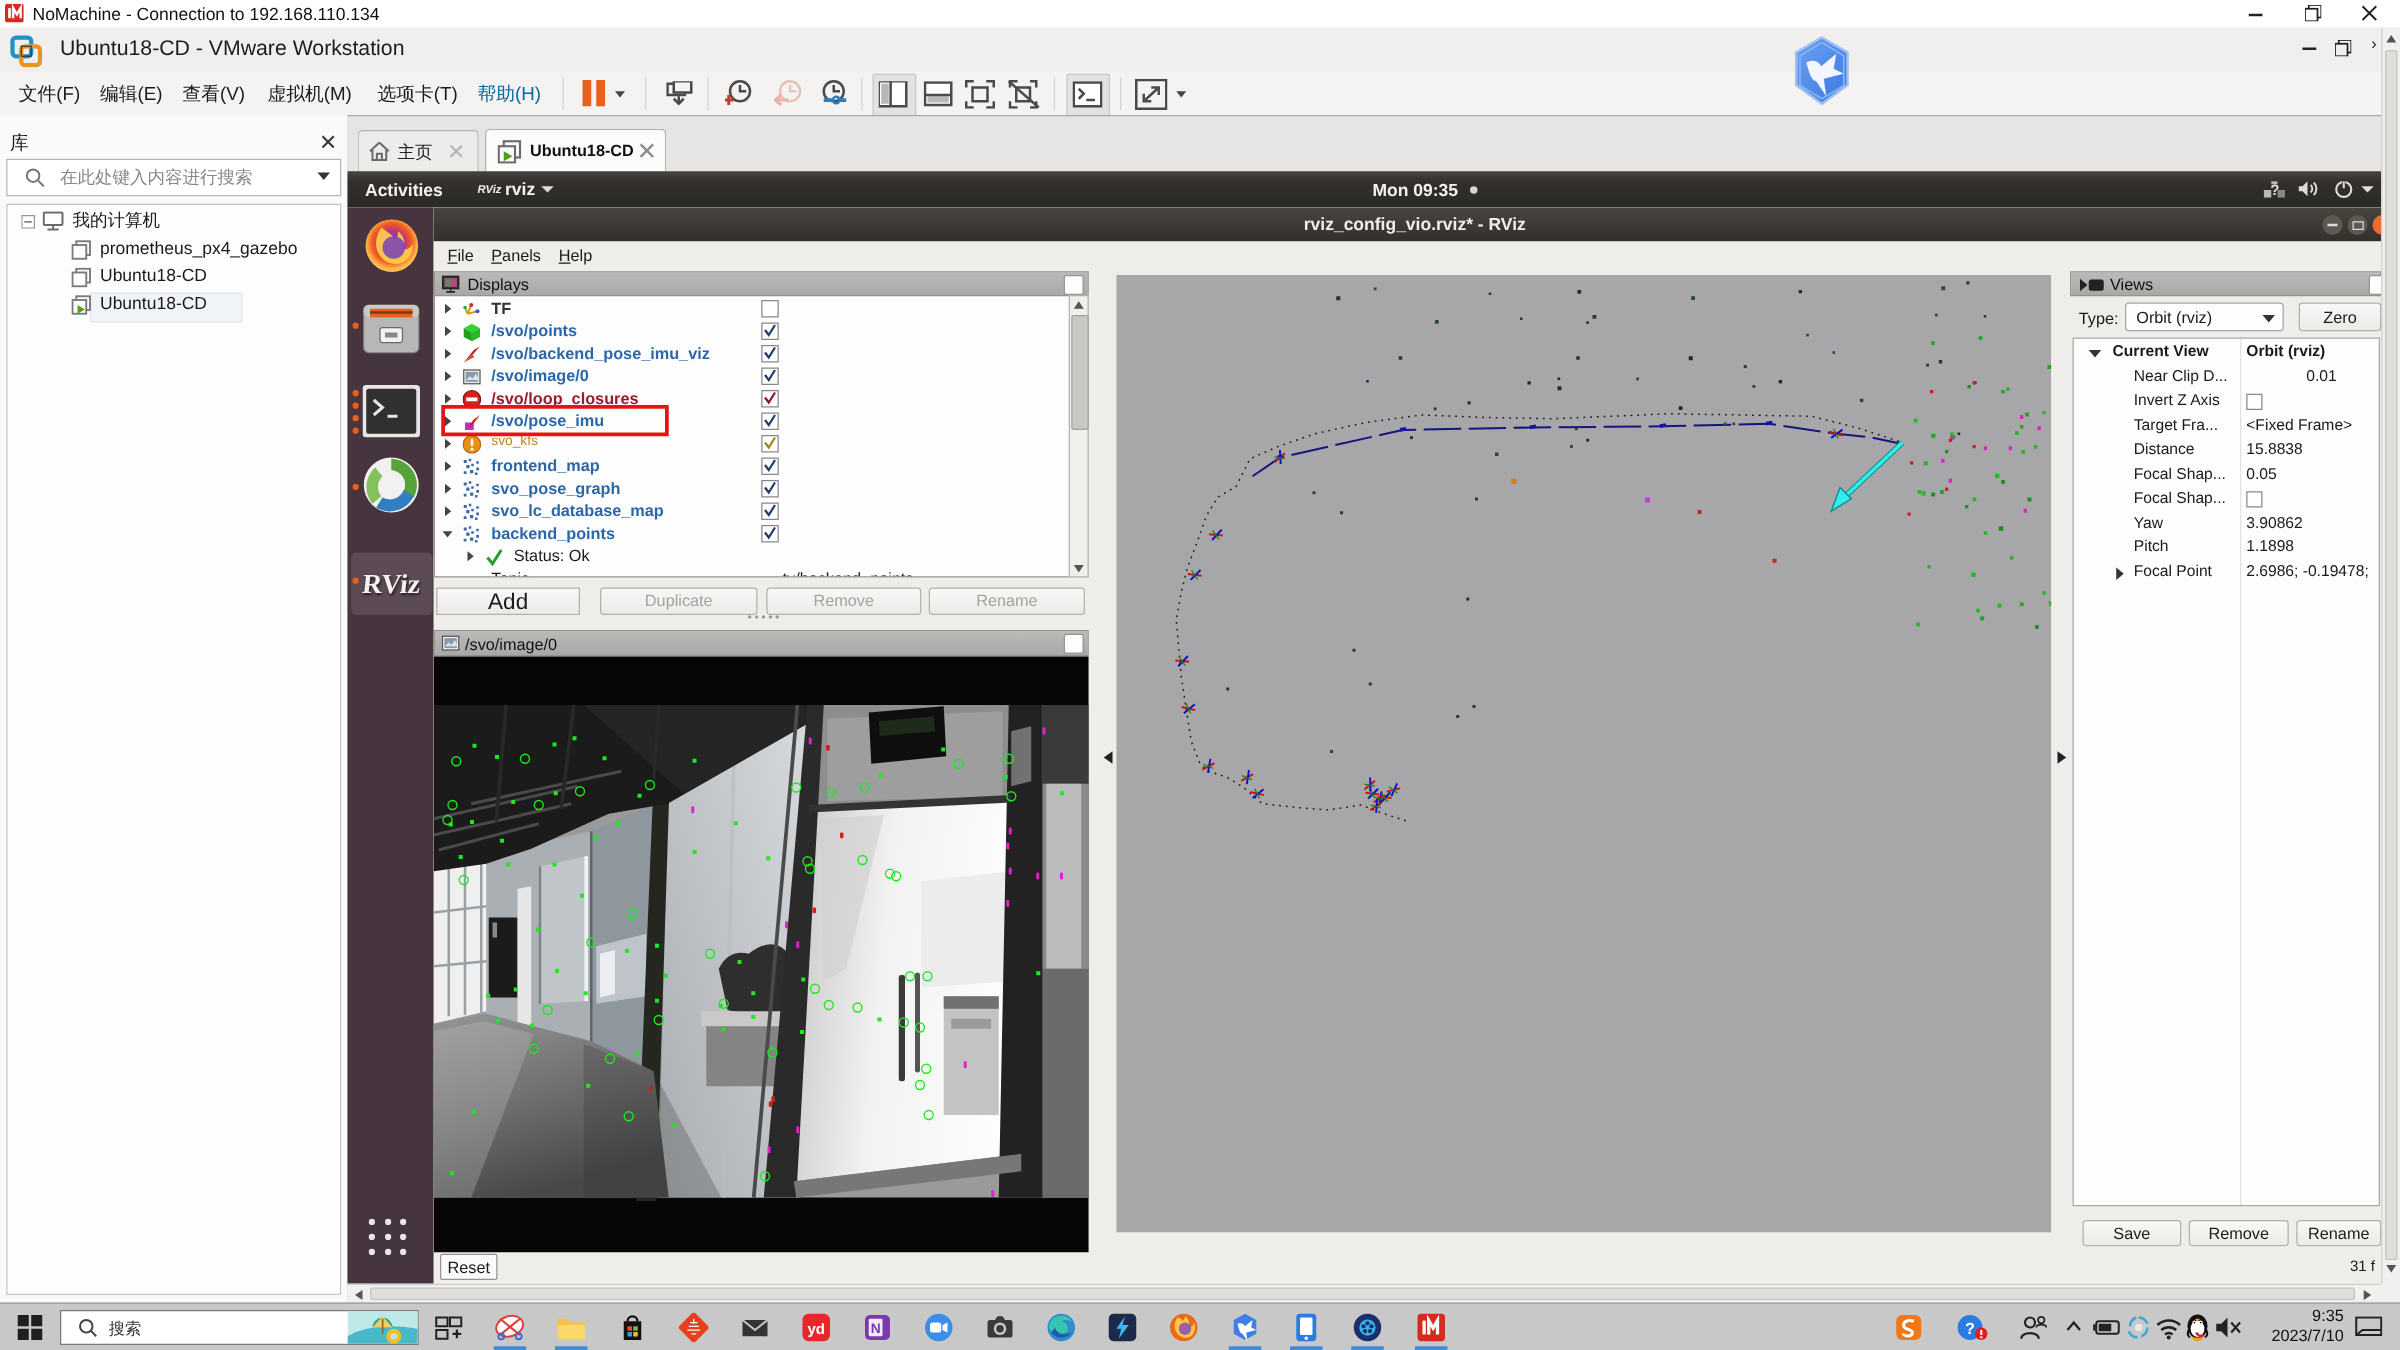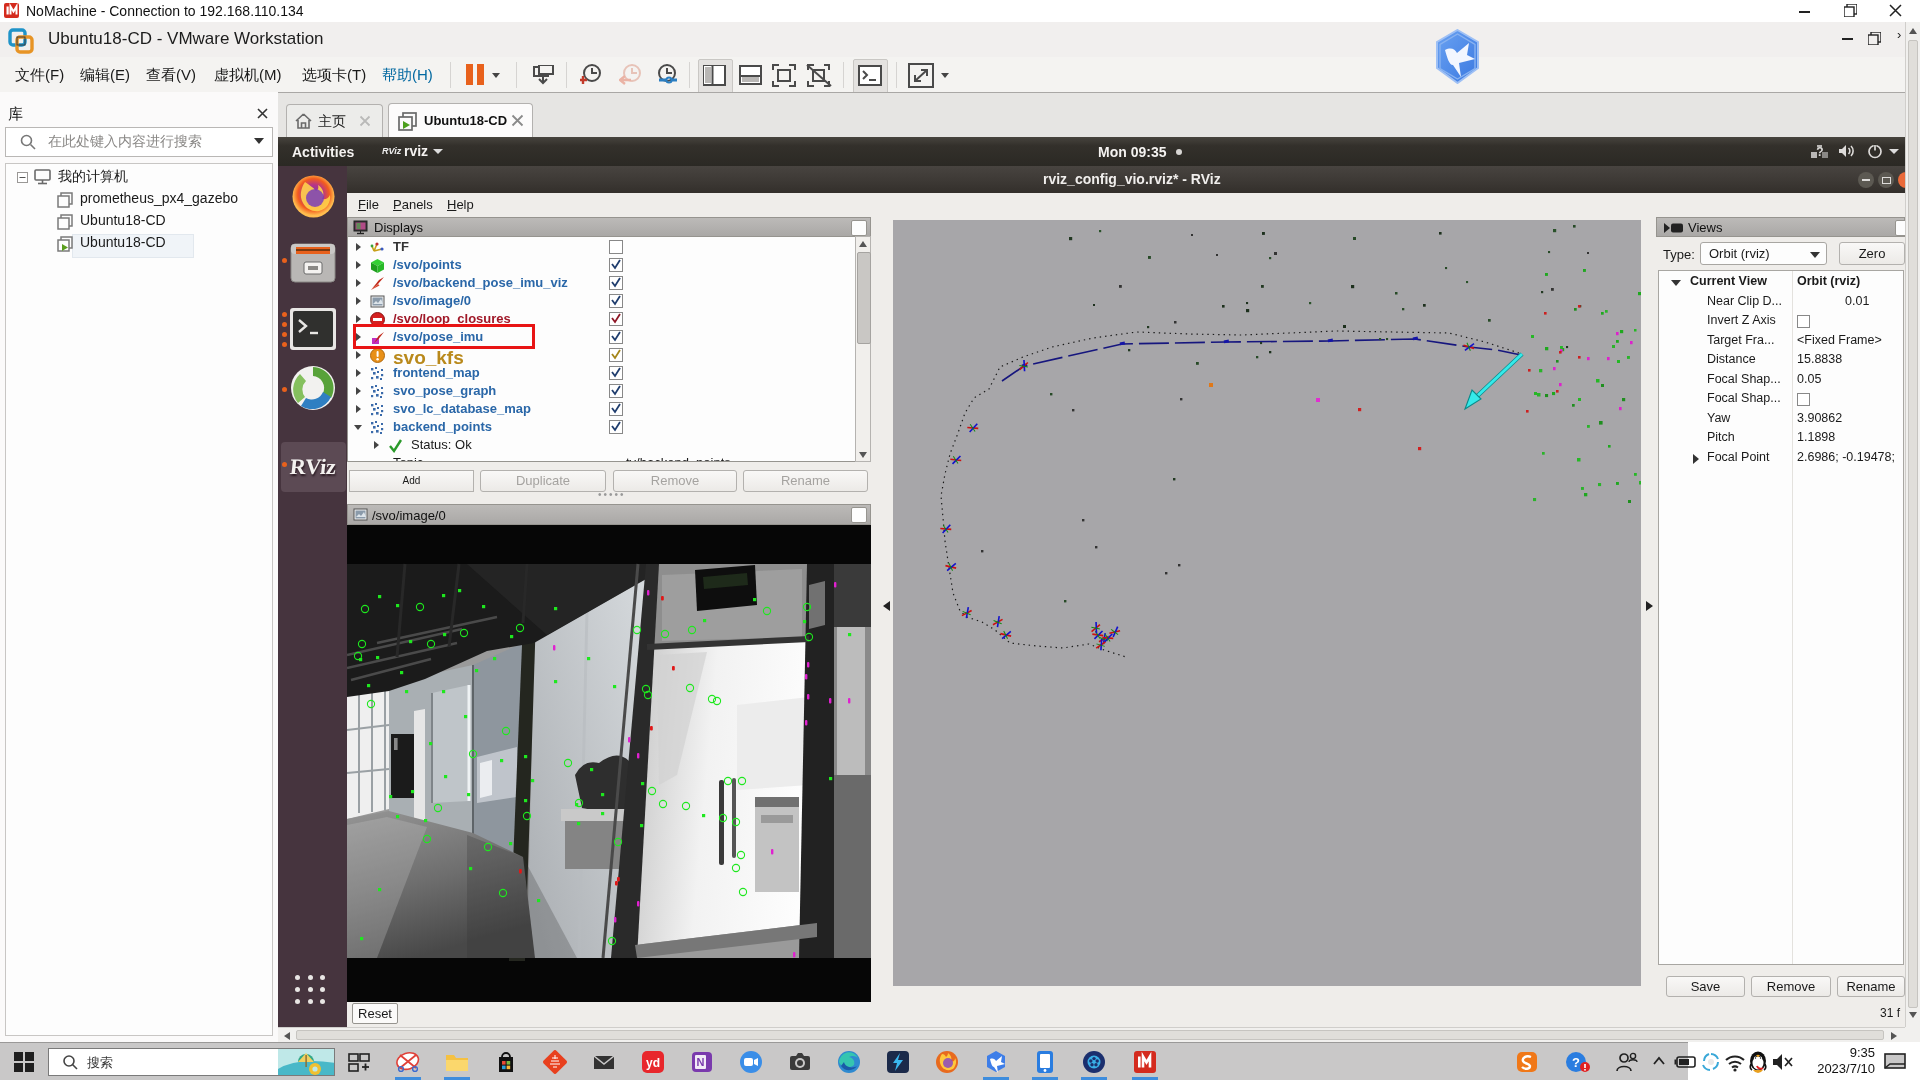--- a/index.html
+++ b/index.html
@@ -365,21 +365,21 @@
           <svg width="12" height="12" style="position:absolute;left:0;top:-1px">
             <path d="M2 6 l3 4 5-8" stroke="#1f3d6e" stroke-width="1.8" fill="none"></path>
           </svg>
         </div>
 <div class="a" style="left:8px;top:114px;width:0;height:0;border-left:5px solid #444;border-top:4px solid transparent;border-bottom:4px solid transparent;"></div>
 <svg class="a" style="left:22px;top:111px" width="15" height="15">
           <circle cx="7.5" cy="7.5" r="7" fill="#e89018" stroke="#b06a10"></circle>
           <rect x="6.6" y="3" width="2" height="6" rx="1" fill="#fff"></rect>
           <circle cx="7.6" cy="11.3" r="1.2" fill="#fff"></circle>
         </svg>
-<div class="tx" style="left:45px;top:110px;font-size:19px;font-weight:700;color:#b9891b;">svo_kfs</div>
+<div class="tx" style="left:45px;top:110px;font-size:11px;font-weight:400;color:#b9891b;">svo_kfs</div>
 <div class="a" style="left:261px;top:111px;width:12px;height:12px;background:#fff;border:1px solid #888;">
           <svg width="12" height="12" style="position:absolute;left:0;top:-1px">
             <path d="M2 6 l3 4 5-8" stroke="#a5861a" stroke-width="1.8" fill="none"></path>
           </svg>
         </div>
 <div class="a" style="left:8px;top:132px;width:0;height:0;border-left:5px solid #444;border-top:4px solid transparent;border-bottom:4px solid transparent;"></div>
 <svg class="a" style="left:22px;top:129px" width="15" height="15">
           <g fill="#3a6aaa">
             <rect x="1" y="2" width="2.4" height="2.4"></rect>
             <rect x="5" y="1" width="2" height="2"></rect>
@@ -466,21 +466,21 @@
 <div class="tx" style="left:45px;top:218px;font-size:13px;color:#1a1a1a;">Topic</div>
 <div class="tx" style="left:252px;top:218px;font-size:13px;color:#1a1a1a;">……ty/backend_points</div>
 </div>
 <div class="a" style="left:508px;top:19px;width:16px;height:226px;background:#f1efec;border:1px solid #b5b3b0;box-sizing:border-box;">
         <div class="a" style="left:3px;top:4px;width:0;height:0;border-bottom:6px solid #555;border-left:4.5px solid transparent;border-right:4.5px solid transparent;"></div>
         <div class="a" style="left:1px;top:15px;width:12px;height:90px;background:#c9c7c4;border:1px solid #a5a3a0;border-radius:2px;"></div>
         <div class="a" style="left:3px;top:215px;width:0;height:0;border-top:6px solid #555;border-left:4.5px solid transparent;border-right:4.5px solid transparent;"></div>
       </div>
 <div class="a" style="left:6px;top:107px;width:176px;height:19px;border:3px solid #e81414;"></div>
 </div>
-<div class="a" style="left:349px;top:470px;width:125px;height:22px;background:linear-gradient(180deg,#f9f8f7,#eceae7);border:1px solid #b3b1ae;border-radius:0;box-sizing:border-box;text-align:center;font-size:10px;color:#1a1a1a;line-height:20px;">Add</div>
+<div class="a" style="left:349px;top:470px;width:115px;height:22px;background:linear-gradient(180deg,#f9f8f7,#eceae7);border:1px solid #b3b1ae;border-radius:0;box-sizing:border-box;text-align:center;font-size:18px;color:#1a1a1a;line-height:20px;">Add</div>
 <div class="a" style="left:480px;top:470px;width:126px;height:22px;background:linear-gradient(180deg,#f9f8f7,#eceae7);border:1px solid #b3b1ae;border-radius:3px;box-sizing:border-box;text-align:center;font-size:13px;color:#a5a3a0;line-height:20px;">Duplicate</div>
 <div class="a" style="left:613px;top:470px;width:124px;height:22px;background:linear-gradient(180deg,#f9f8f7,#eceae7);border:1px solid #b3b1ae;border-radius:3px;box-sizing:border-box;text-align:center;font-size:13px;color:#a5a3a0;line-height:20px;">Remove</div>
 <div class="a" style="left:743px;top:470px;width:125px;height:22px;background:linear-gradient(180deg,#f9f8f7,#eceae7);border:1px solid #b3b1ae;border-radius:3px;box-sizing:border-box;text-align:center;font-size:13px;color:#a5a3a0;line-height:20px;">Rename</div>
 <div class="tx" style="left:598px;top:489px;font-size:10px;color:#999;letter-spacing:2px;">•••••</div>
 <div class="a" style="left:347px;top:504px;width:524px;height:21px;background:linear-gradient(180deg,#bcbab8,#aaa8a6);border:1px solid #96948f;box-sizing:border-box;">
       <svg class="a" style="left:5px;top:2px" width="15" height="15">
         <rect x="1" y="2" width="13" height="11" fill="#f0f0f0" stroke="#555"></rect>
         <rect x="2.5" y="3.5" width="10" height="8" fill="#8a9aaa"></rect>
         <path d="M3 10 l3 -3 2 2 3 -4 2 5z" fill="#dde4ea"></path>
       </svg>
@@ -961,21 +961,21 @@
       <div class="a" style="left:2px;top:18px;width:10px;height:968px;background:#e0deda;border:1px solid #c6c4c0;border-radius:2px;box-sizing:border-box;"></div>
       <div class="a" style="left:3px;top:990px;width:0;height:0;border-top:6px solid #555;border-left:4px solid transparent;border-right:4px solid transparent;"></div>
     </div>
 <div class="a" style="left:278px;top:1027px;width:1627px;height:15px;background:#f1f0ee;border-top:1px solid #d0cecb;box-sizing:border-box;">
       <div class="a" style="left:6px;top:4px;width:0;height:0;border-right:6px solid #555;border-top:4px solid transparent;border-bottom:4px solid transparent;"></div>
       <div class="a" style="left:18px;top:2px;width:1588px;height:10px;background:#e0deda;border:1px solid #c6c4c0;border-radius:2px;box-sizing:border-box;"></div>
       <div class="a" style="left:1613px;top:4px;width:0;height:0;border-left:6px solid #555;border-top:4px solid transparent;border-bottom:4px solid transparent;"></div>
     </div>
 <div class="a" style="left:1905px;top:1027px;width:15px;height:15px;background:#f1f0ee;"></div>
 
-<div class="a" style="left:0;top:1042px;width:1688px;height:38px;background:#c9c8c8;border-top:1px solid #9a9998;box-sizing:border-box;">
+<div class="a" style="left:0;top:1042px;width:1920px;height:38px;background:#c9c8c8;border-top:1px solid #9a9998;box-sizing:border-box;">
 <svg class="a" style="left:14px;top:9px" width="20" height="20">
         <g fill="#1f1f1f">
           <rect x="0" y="0" width="9" height="9"></rect>
           <rect x="11" y="0" width="9" height="9"></rect>
           <rect x="0" y="11" width="9" height="9"></rect>
           <rect x="11" y="11" width="9" height="9"></rect>
         </g>
       </svg>
 <div class="a" style="left:48px;top:5px;width:287px;height:28px;background:#fff;border:1px solid #7a7a7a;box-sizing:border-box;overflow:hidden;">
         <svg class="a" style="left:14px;top:6px" width="15" height="15">

